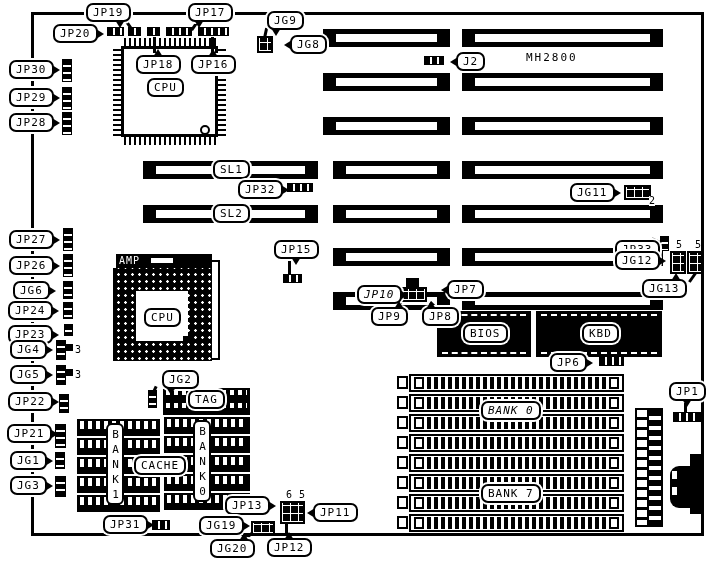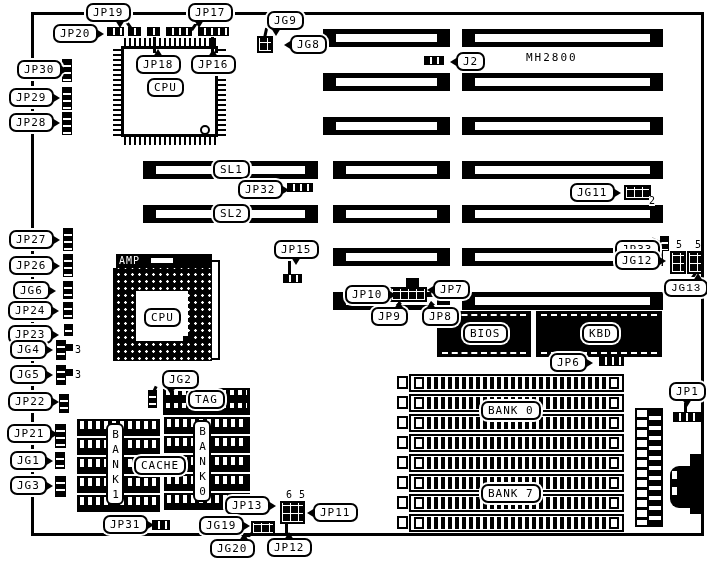--- a/index.html
+++ b/index.html
@@ -209,21 +209,21 @@
       <i class="latch"></i>
       <i class="comb"></i>
       <i class="latch"></i>
     </div>
   <div class="simm-ear" style="top:516px;"></div>
   <div class="simm" style="top:514px;">
       <i class="latch"></i>
       <i class="comb"></i>
       <i class="latch"></i>
     </div>
-  <div class="callout plain" style="left:481px;top:401px;">BANK 0</div>
+  <div class="callout plain" style="left:481px;top:401px;font-style:italic;">BANK 0</div>
   <div class="callout plain" style="left:481px;top:484px;">BANK 7</div>
 
   <div class="pwr">
     <i class="pwr-a"></i>
     <i class="pwr-b"></i>
   </div>
   <div class="din1"></div>
   <div class="din2"></div>
   <div class="din-notch" style="left:672px;top:471px;"></div>
   <div class="din-notch" style="left:672px;top:487px;"></div>
@@ -285,43 +285,43 @@
   <div class="callout plain" style="left:213px;top:204px;">SL2</div>
 
   <div class="callout td ax-r" style="left:86px;top:3px;">JP19</div>
   <div class="callout td ax-l" style="left:188px;top:3px;">JP17</div>
   <div class="callout td ax-l" style="left:267px;top:11px;">JG9</div>
   <div class="callout tl" style="left:290px;top:35px;">JG8</div>
   <div class="callout tr" style="left:53px;top:24px;">JP20</div>
   <div class="callout tu" style="left:136px;top:55px;">JP18</div>
   <div class="callout tu" style="left:191px;top:55px;">JP16</div>
   <div class="callout tl" style="left:456px;top:52px;">J2</div>
-  <div class="callout tr" style="left:17px;top:60px;">JP30</div>
+  <div class="callout tr" style="left:9px;top:60px;">JP30</div>
   <div class="callout tr" style="left:9px;top:88px;">JP29</div>
   <div class="callout tr" style="left:9px;top:113px;">JP28</div>
   <div class="callout tr" style="left:238px;top:180px;">JP32</div>
   <div class="callout tr" style="left:570px;top:183px;">JG11</div>
   <div class="callout td ax-r" style="left:615px;top:240px;">JP33</div>
   <div class="callout tr" style="left:615px;top:251px;">JG12</div>
-  <div class="callout tu ax-r" style="left:664px;top:279px;font-family:Liberation Mono, monospace;">JG13</div>
+  <div class="callout tu ax-r" style="left:642px;top:279px;">JG13</div>
   <div class="callout td" style="left:274px;top:240px;">JP15</div>
   <div class="callout tr" style="left:9px;top:230px;">JP27</div>
   <div class="callout tr" style="left:9px;top:256px;">JP26</div>
   <div class="callout tr" style="left:13px;top:281px;">JG6</div>
   <div class="callout tr" style="left:8px;top:301px;">JP24</div>
   <div class="callout tr" style="left:8px;top:325px;">JP23</div>
   <div class="callout tr" style="left:10px;top:340px;">JG4</div>
   <div class="callout tr" style="left:10px;top:365px;">JG5</div>
   <div class="callout tr" style="left:8px;top:392px;">JP22</div>
   <div class="callout tr" style="left:7px;top:424px;">JP21</div>
   <div class="callout tr" style="left:10px;top:451px;">JG1</div>
   <div class="callout tr" style="left:10px;top:476px;">JG3</div>
   <div class="callout td ax-l" style="left:162px;top:370px;">JG2</div>
-  <div class="callout tr" style="left:345px;top:285px;">JP10</div>
-  <div class="callout tl" style="left:433px;top:280px;">JP7</div>
+  <div class="callout tr" style="left:357px;top:285px;font-style:italic;">JP10</div>
+  <div class="callout tl" style="left:447px;top:280px;">JP7</div>
   <div class="callout tu ax-r" style="left:371px;top:307px;">JP9</div>
   <div class="callout tu ax-l" style="left:422px;top:307px;">JP8</div>
   <div class="callout tr" style="left:550px;top:353px;">JP6</div>
   <div class="callout td" style="left:669px;top:382px;">JP1</div>
   <div class="callout tr" style="left:103px;top:515px;">JP31</div>
   <div class="callout tr" style="left:225px;top:496px;">JP13</div>
   <div class="callout tl" style="left:313px;top:503px;">JP11</div>
   <div class="callout tr" style="left:199px;top:516px;">JG19</div>
   <div class="callout tu ax-r" style="left:210px;top:539px;">JG20</div>
   <div class="callout tu" style="left:267px;top:538px;">JP12</div>

